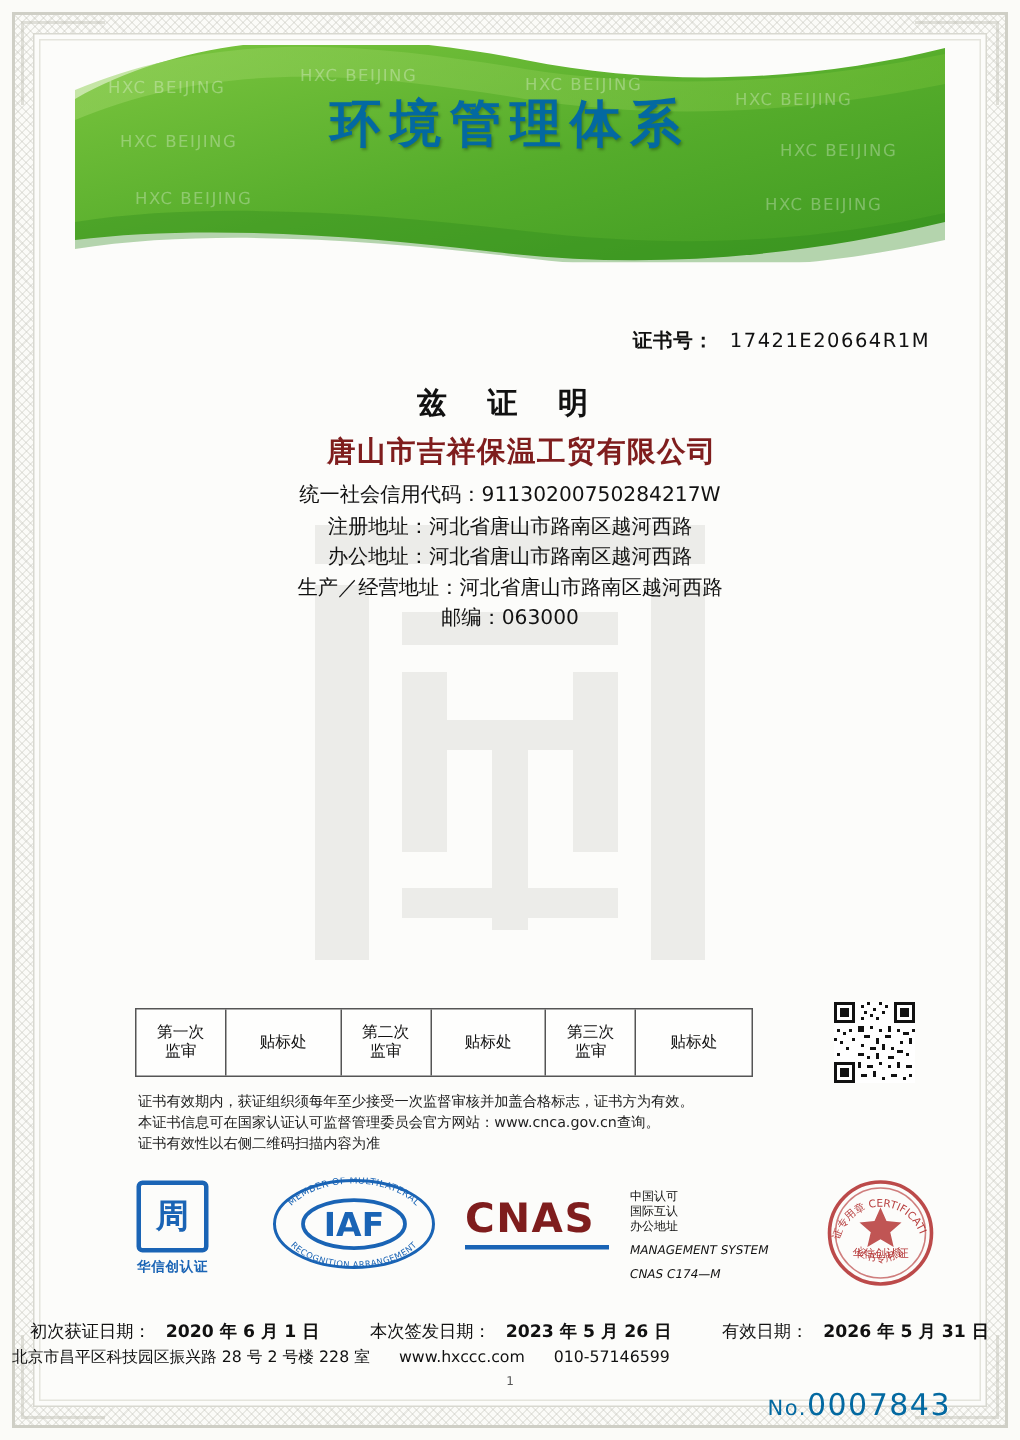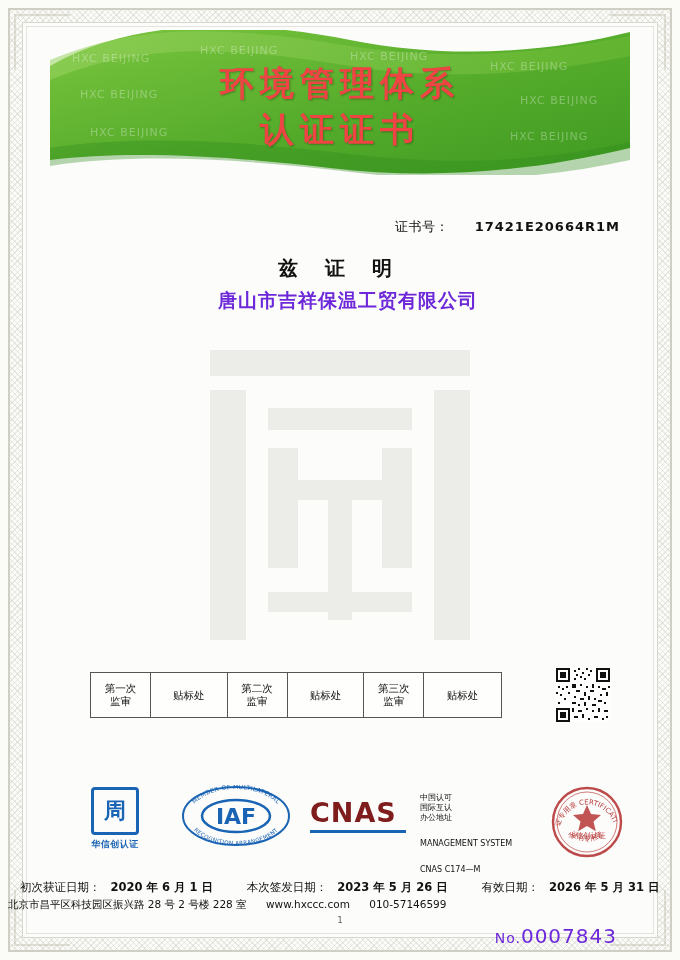--- a/index.html
+++ b/index.html
@@ -55,21 +55,21 @@
   .banner{
     position:absolute;left:50px;top:30px;width:580px;height:145px;
     overflow:hidden;
   }
   .banner .swoosh{
     position:absolute;inset:0;
   }
   .banner-title{
     position:absolute;left:0;right:0;top:30px;
     text-align:center;
-    color:#ef4444;
+    color:#0369a1;
     font-weight:bold;
     letter-spacing:6px;
     text-shadow:1px 1px 2px rgba(0,0,0,.28);
     font-family:"DejaVu Sans","Liberation Sans",sans-serif;
   }
   .banner-title .l1{font-size:34px;line-height:46px;display:block;}
   .banner-title .l2{font-size:34px;line-height:46px;display:block;}
 
   .ghost-text{
     position:absolute;
@@ -79,35 +79,35 @@
     white-space:nowrap;
   }
 
   
   .cert-no{
     position:absolute;right:60px;top:218px;
     font-size:13px;
     letter-spacing:.5px;
     color:#111;
   }
-  .cert-no .label{margin-right:21px;}
-  .cert-no .value{font-weight:bold;letter-spacing:1px;}
+  .cert-no .label{margin-right:6px;font-weight:bold;}
+  .cert-no .value{font-weight:normal;letter-spacing:1px;}
 
   
   .zheng{
     position:absolute;left:0;right:0;top:255px;
     text-align:center;
     font-size:20px;font-weight:bold;letter-spacing:10px;
     color:#111;
   }
   .company{
     position:absolute;left:16px;right:0;top:288px;
     text-align:center;
     font-size:19px;font-weight:bold;letter-spacing:1px;
-    color:#6d28d9;
+    color:#7f1d1d;
   }
   .info-lines{
     position:absolute;left:0;right:0;top:320px;
     text-align:center;
   }
   .info-lines .line{
     font-size:13.5px;
     line-height:20.5px;
     color:#111;
   }
@@ -170,21 +170,21 @@
 
   .iaf-logo{left:110px;top:0px;width:112px;height:62px;}
   .cnas-logo{left:240px;top:12px;width:96px;}
   .cnas-logo .word{
     font-size:27px;font-weight:bold;color:#7f1d1d;letter-spacing:1px;font-family:"DejaVu Sans","Liberation Sans",sans-serif;
   }
   .cnas-logo .bar{height:3px;background:#1a64b5;margin-top:2px;}
 
   .ms-text{left:350px;top:8px;width:130px;}
   .ms-text .cn{font-size:8px;line-height:10px;color:#111;}
-  .ms-text .en{font-size:8px;line-height:10px;color:#111;margin-top:16px;}
+  .ms-text .en{font-size:8px;line-height:10px;color:#111;margin-top:6px;font-style:italic;}
 
   .seal{left:480px;top:0px;width:74px;height:74px;}
 
   
   .footer-dates{
     position:absolute;left:0;right:0;top:880px;
     text-align:left;
     font-size:11.5px;color:#111;
   }
   .footer-dates span{margin:0 10px;}
@@ -192,22 +192,22 @@
   .footer-addr{
     position:absolute;left:0;right:0;top:898px;
     font-size:10.5px;color:#111;
   }
   .footer-addr span{margin:0 8px;}
   .page-num{
     position:absolute;left:0;right:0;top:916px;text-align:center;
     font-size:8px;color:#555;
   }
   .serial{
-    position:absolute;right:63px;bottom:12px;
-    font-size:20px;color:#6d28d9;
+    position:absolute;right:46px;bottom:12px;
+    font-size:20px;color:#0369a1;
     font-family:"DejaVu Sans","Liberation Sans",sans-serif;
     letter-spacing:1px;
   }
   .serial .pfx{font-size:14px;}
 </style>
 </head>
 <body>
 
 <div class="page">
 
@@ -256,32 +256,38 @@
     <div class="ghost-text" style="left:150px;top:14px;">HXC BEIJING</div>
     <div class="ghost-text" style="left:300px;top:20px;">HXC BEIJING</div>
     <div class="ghost-text" style="left:440px;top:30px;">HXC BEIJING</div>
     <div class="ghost-text" style="left:30px;top:58px;">HXC BEIJING</div>
     <div class="ghost-text" style="left:470px;top:64px;">HXC BEIJING</div>
     <div class="ghost-text" style="left:40px;top:96px;">HXC BEIJING</div>
     <div class="ghost-text" style="left:460px;top:100px;">HXC BEIJING</div>
 
     <div class="banner-title">
       <span class="l1">环境管理体系</span>
-      <span class="l2">认证证书</span>
     </div>
   </div>
 
   <div class="cert-no">
     <span class="label">证书号：</span>
     <span class="value">17421E20664R1M</span>
   </div>
 
   <div class="zheng">兹 证 明</div>
   <div class="company">唐山市吉祥保温工贸有限公司</div>
 
+  <div class="info-lines">
+    <div class="line">统一社会信用代码：91130200750284217W</div>
+    <div class="line">注册地址：河北省唐山市路南区越河西路</div>
+    <div class="line">办公地址：河北省唐山市路南区越河西路</div>
+    <div class="line">生产／经营地址：河北省唐山市路南区越河西路</div>
+    <div class="line">邮编：063000</div>
+  </div>
 
 
   <div class="surv-table">
     <div class="cell c-label">
       <span>
         <span>第一次</span><br>
         <span>监审</span>
       </span>
     </div>
     <div class="cell c-slot">贴标处</div>
@@ -369,20 +375,25 @@
         <rect x="9" y="24" width="2" height="1"></rect>
           <rect x="13" y="23" width="1" height="2"></rect>
         <rect x="16" y="25" width="1" height="1"></rect>
           <rect x="19" y="24" width="2" height="1"></rect>
         <rect x="23" y="25" width="1" height="1"></rect>
           <rect x="25" y="24" width="1" height="1"></rect>
       </g>
     </svg>
   </div>
 
+  <div class="notes">
+    <div class="n">证书有效期内，获证组织须每年至少接受一次监督审核并加盖合格标志，证书方为有效。</div>
+    <div class="n">本证书信息可在国家认证认可监督管理委员会官方网站：www.cnca.gov.cn查询。</div>
+    <div class="n">证书有效性以右侧二维码扫描内容为准</div>
+  </div>
 
   <div class="logos">
 
     <div class="logo hx-logo">
       <div class="mark">周</div>
       <div class="cap">华信创认证</div>
     </div>
 
     <div class="logo iaf-logo">
       <svg width="112" height="62" viewBox="0 0 112 62" xmlns="http://www.w3.org/2000/svg">

